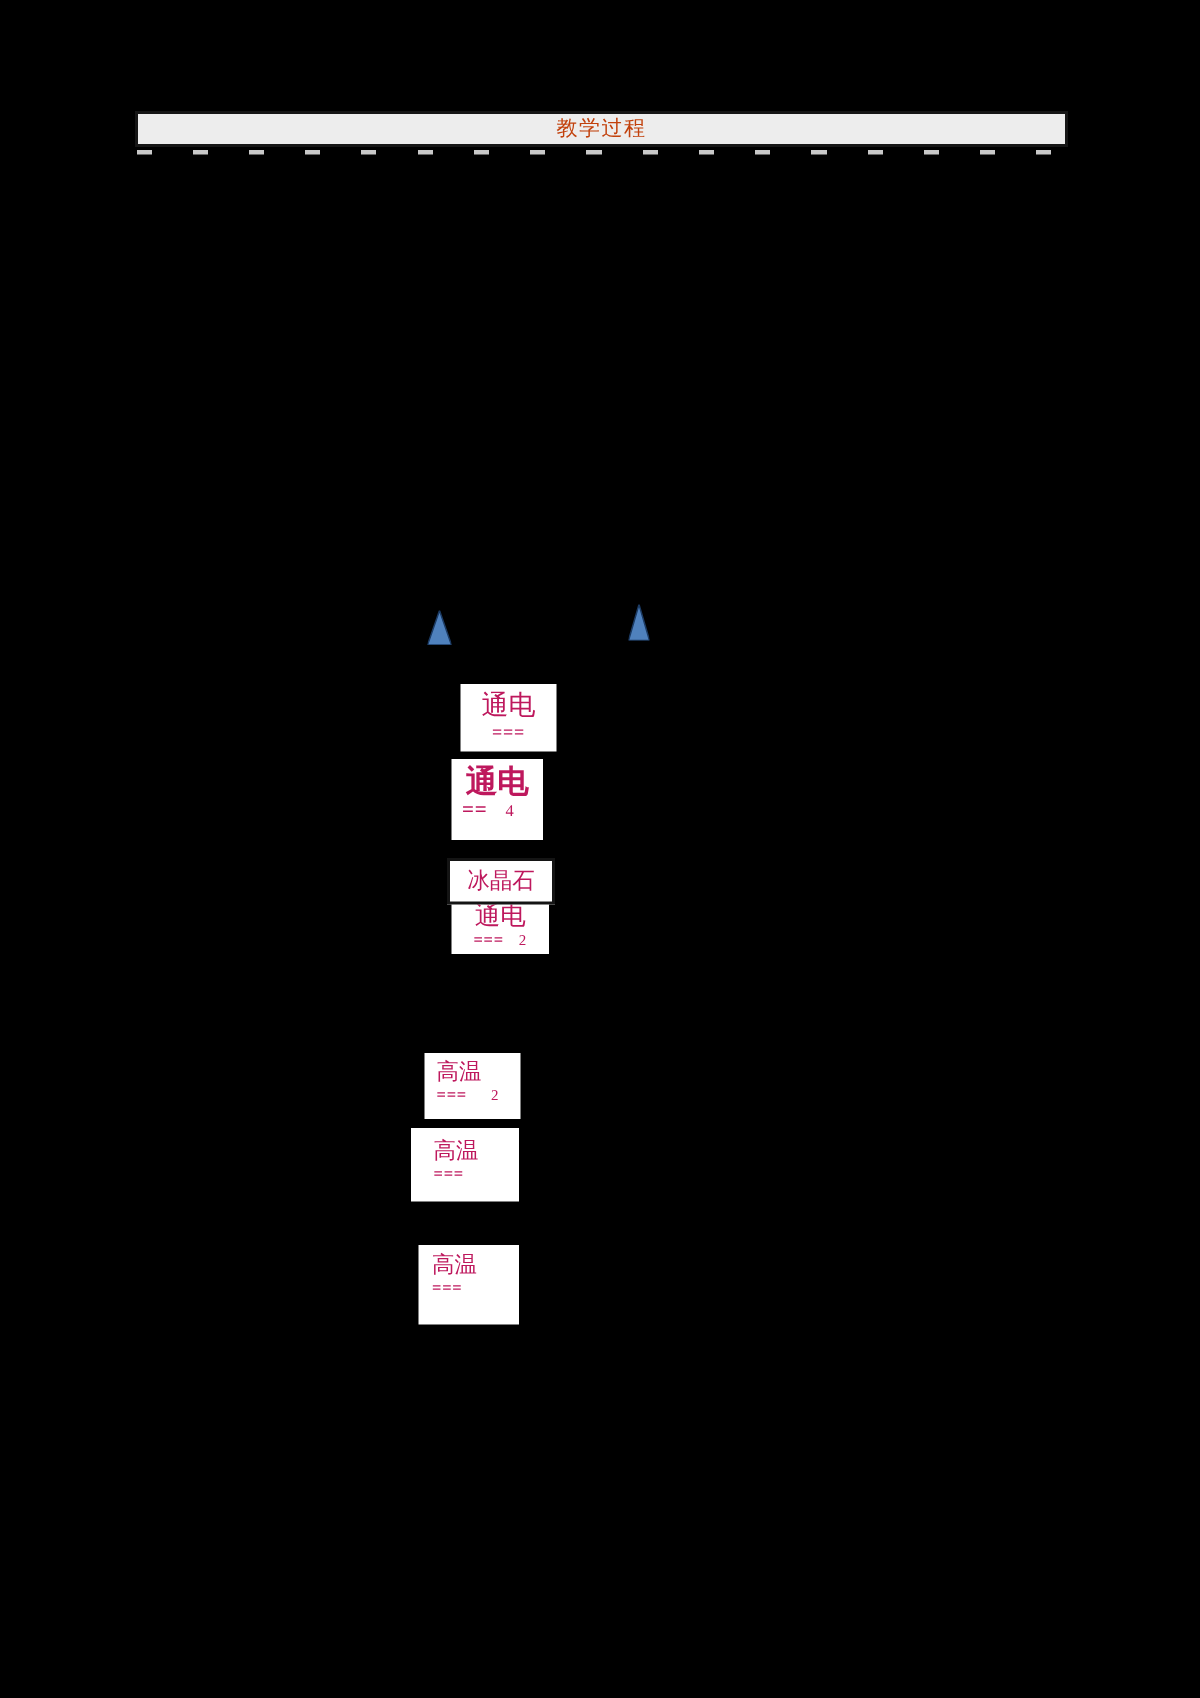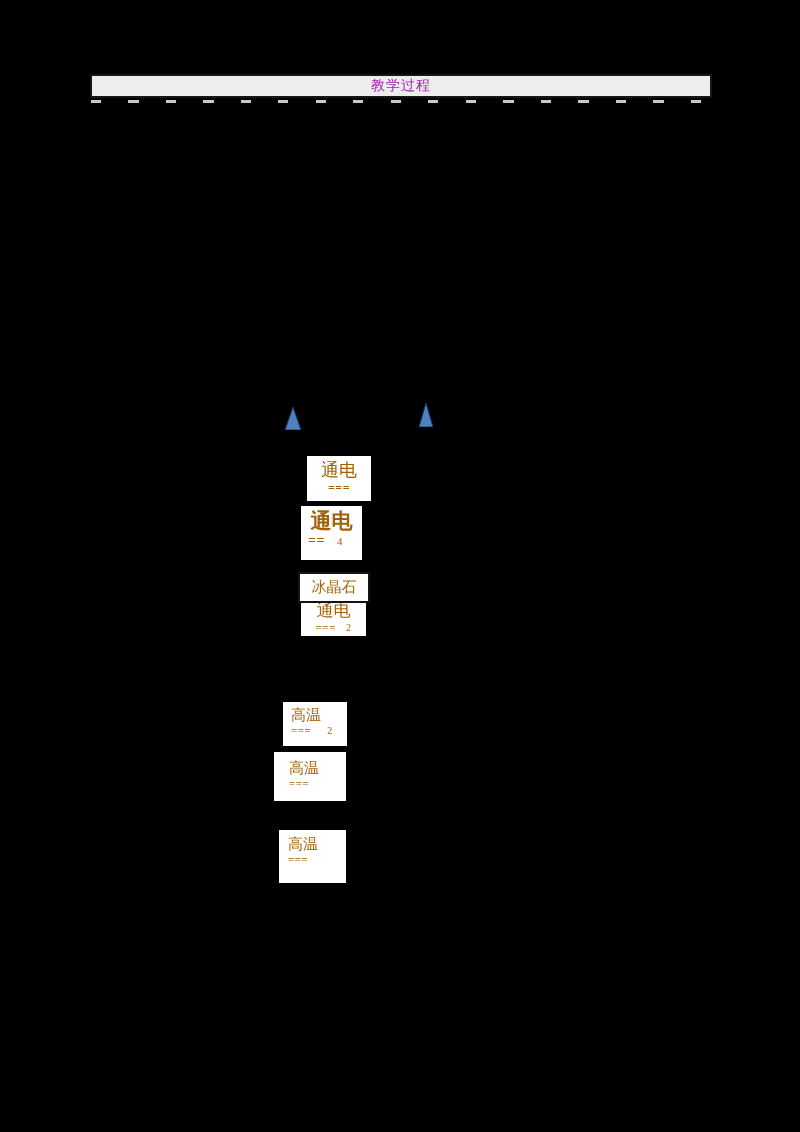--- a/index.html
+++ b/index.html
@@ -9,35 +9,35 @@
     position:relative;
     overflow:hidden;
     font-family:"Liberation Serif", serif;
   }
 
   
   .header-row {
     position:absolute; left:90px; top:74px; width:622px; height:24px;
     background:#ededed; border:2px solid #161616;
     display:flex; align-items:center; justify-content:center;
-    font-size:14px; color:#a21caf; letter-spacing:1px;
+    font-size:14px; color:#c2410c; letter-spacing:1px;
   }
   .dashed-divider {
     position:absolute; left:91px; top:100px; width:620px; height:3px;
     background:repeating-linear-gradient(90deg,#c9c9c9 0 10px, transparent 10px 37.5px);
   }
 
   
   .delta { position:absolute; }
   .delta-1 { left:285px; top:407px; }
   .delta-2 { left:419px; top:403px; }
 
   
   .eq-label {
-    position:absolute; background:#ffffff; color:#a16207;
+    position:absolute; background:#ffffff; color:#be185d;
     text-align:center;
   }
   .eq-label .cond { line-height:1.15; }
   .eq-label .line { line-height:1.2; font-weight:bold; letter-spacing:0.5px; }
   .trail { font-weight:normal; }
 
   #tongdian-1 { left:307px; top:456px; width:64px; height:45px; padding-top:4px; }
   #tongdian-1 .cond { font-size:18px; }
   #tongdian-1 .line { font-size:12px; }
 

